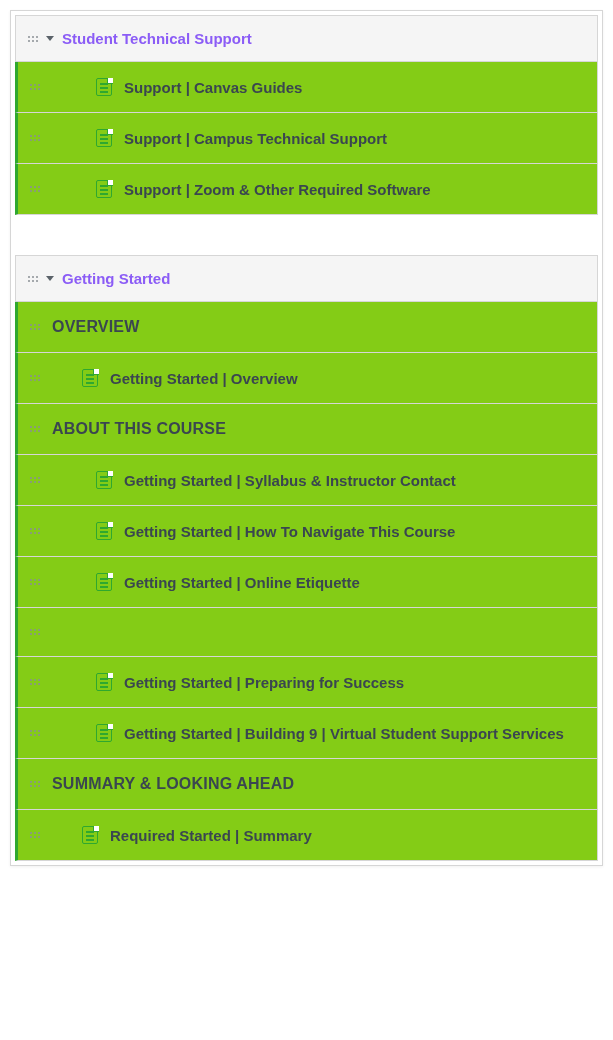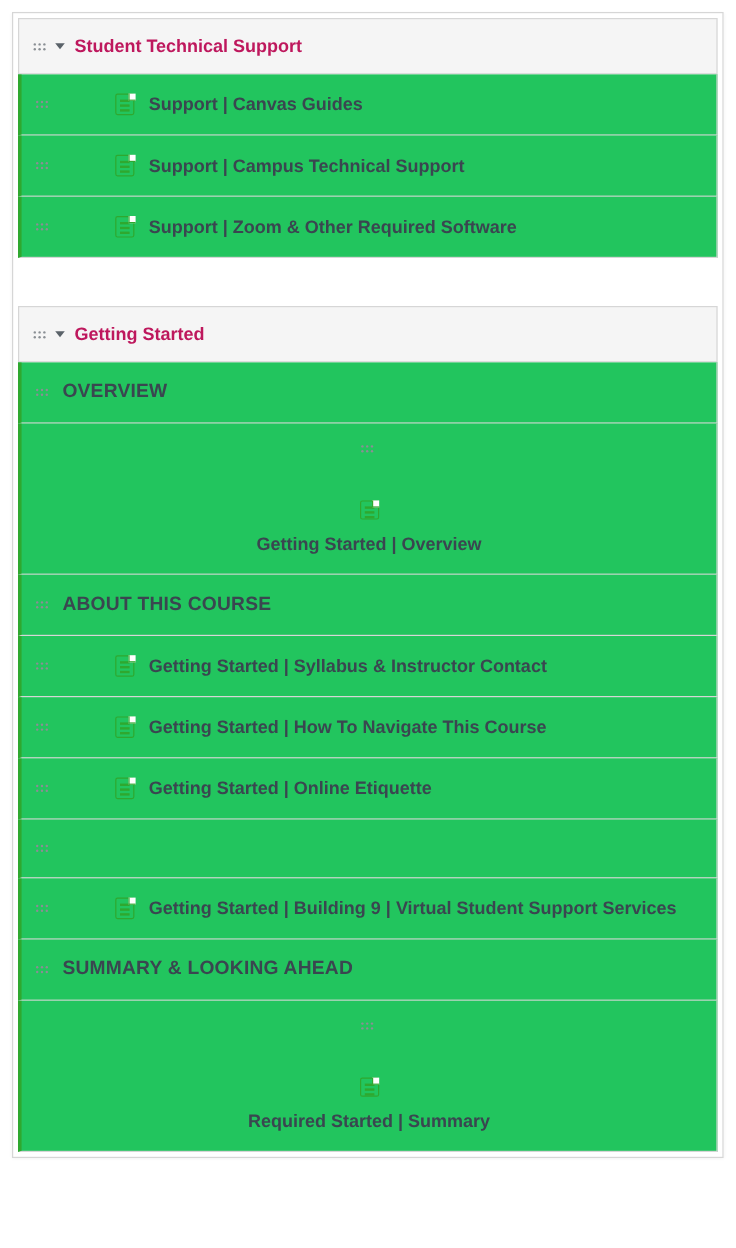--- a/index.html
+++ b/index.html
@@ -18,44 +18,44 @@
   .module + .module { margin-top: 40px; }
   .module-header {
     background: #f5f5f5;
     border: 1px solid #d6d6d6;
     padding: 14px 12px;
     display: flex;
     align-items: center;
     gap: 8px;
     font-weight: 700;
     font-size: 15px;
-    color: #be185d;
+    color: #8b5cf6;
   }
   .row {
     border: 1px solid #d6d6d6;
     border-top: none;
     border-left: 3px solid #2fa82f;
     padding: 16px 12px;
     display: flex;
     align-items: center;
     gap: 12px;
-    background: #22c55e;
+    background: #84cc16;
   }
   .row.subheader {
     font-weight: 700;
     font-size: 16px;
     color: #3a4650;
     letter-spacing: 0.2px;
   }
   .row.item {
     font-weight: 700;
     font-size: 15px;
     color: #3a4650;
   }
-  .indent-1 { padding-left: 12px; flex-direction: column; }
+  .indent-1 { padding-left: 12px; }
   .indent-1 .drag { margin-right: 4px; }
   .indent-1 .gap { width: 14px; flex: 0 0 14px; }
   .indent-2 .gap { width: 32px; flex: 0 0 32px; }
   .drag {
     width: 10px; height: 16px;
     display: inline-flex; flex-wrap: wrap;
     align-content: center; justify-content: center;
     gap: 2px;
     flex: 0 0 10px;
     cursor: grab;
@@ -283,20 +283,35 @@
           <span></span>
           <span></span>
           <span></span>
           <span></span>
           <span></span>
         </span>
       <span class="gap"></span>
       <span class="icon page">
           <span class="fold"></span>
         </span>
+      <span class="label">Getting Started | Preparing for Success</span>
+    </div>
+    <div class="row item indent-2">
+      <span class="drag">
+          <span></span>
+          <span></span>
+          <span></span>
+          <span></span>
+          <span></span>
+          <span></span>
+        </span>
+      <span class="gap"></span>
+      <span class="icon page">
+          <span class="fold"></span>
+        </span>
       <span class="label">Getting Started | Building 9 | Virtual Student Support Services</span>
     </div>
 
     <div class="row subheader">
       <span class="drag">
           <span></span>
           <span></span>
           <span></span>
           <span></span>
           <span></span>

